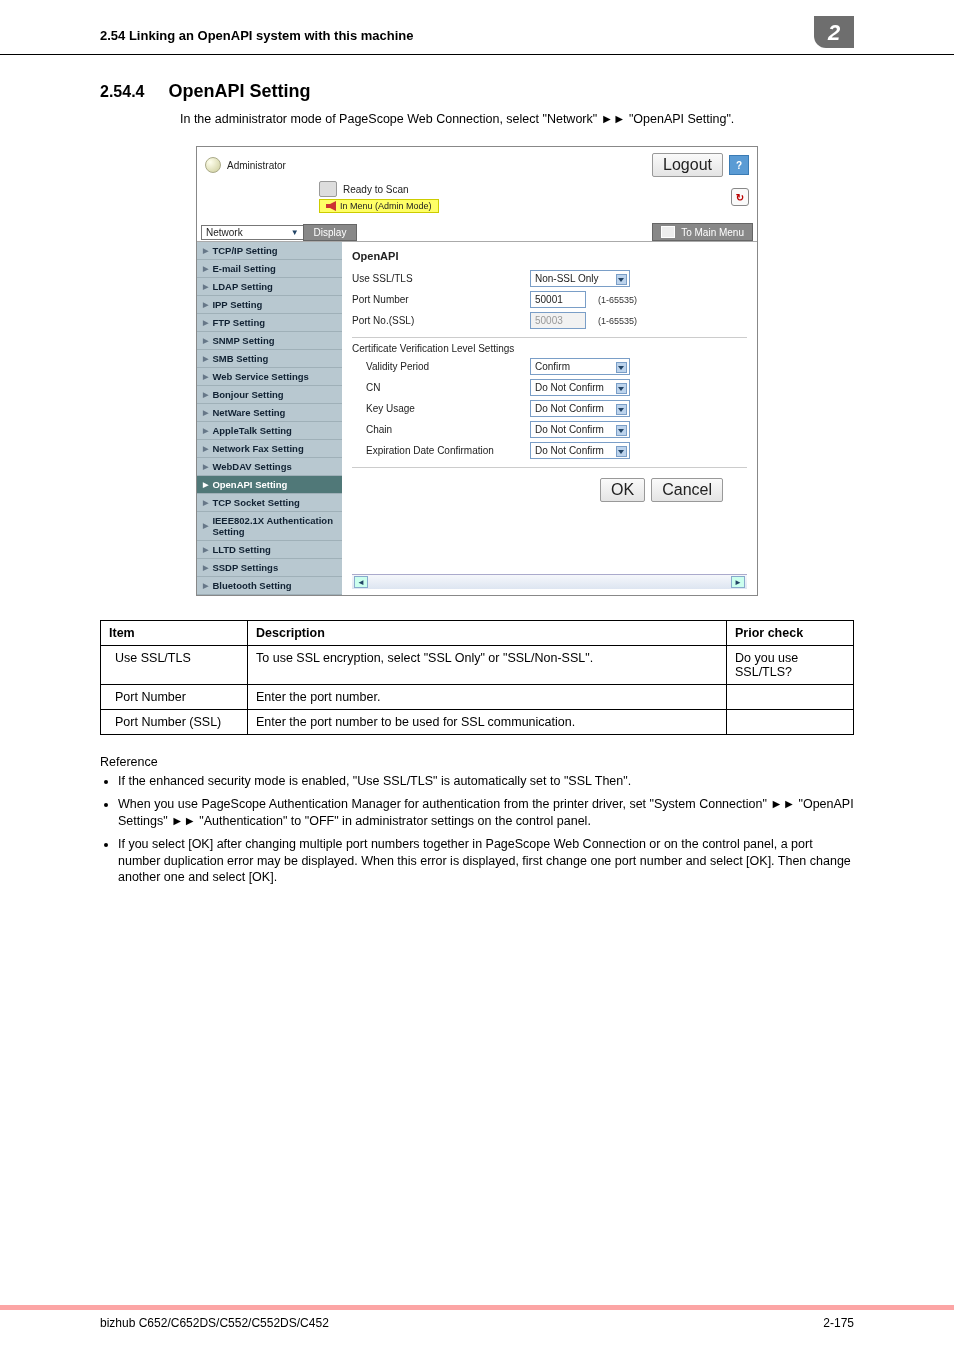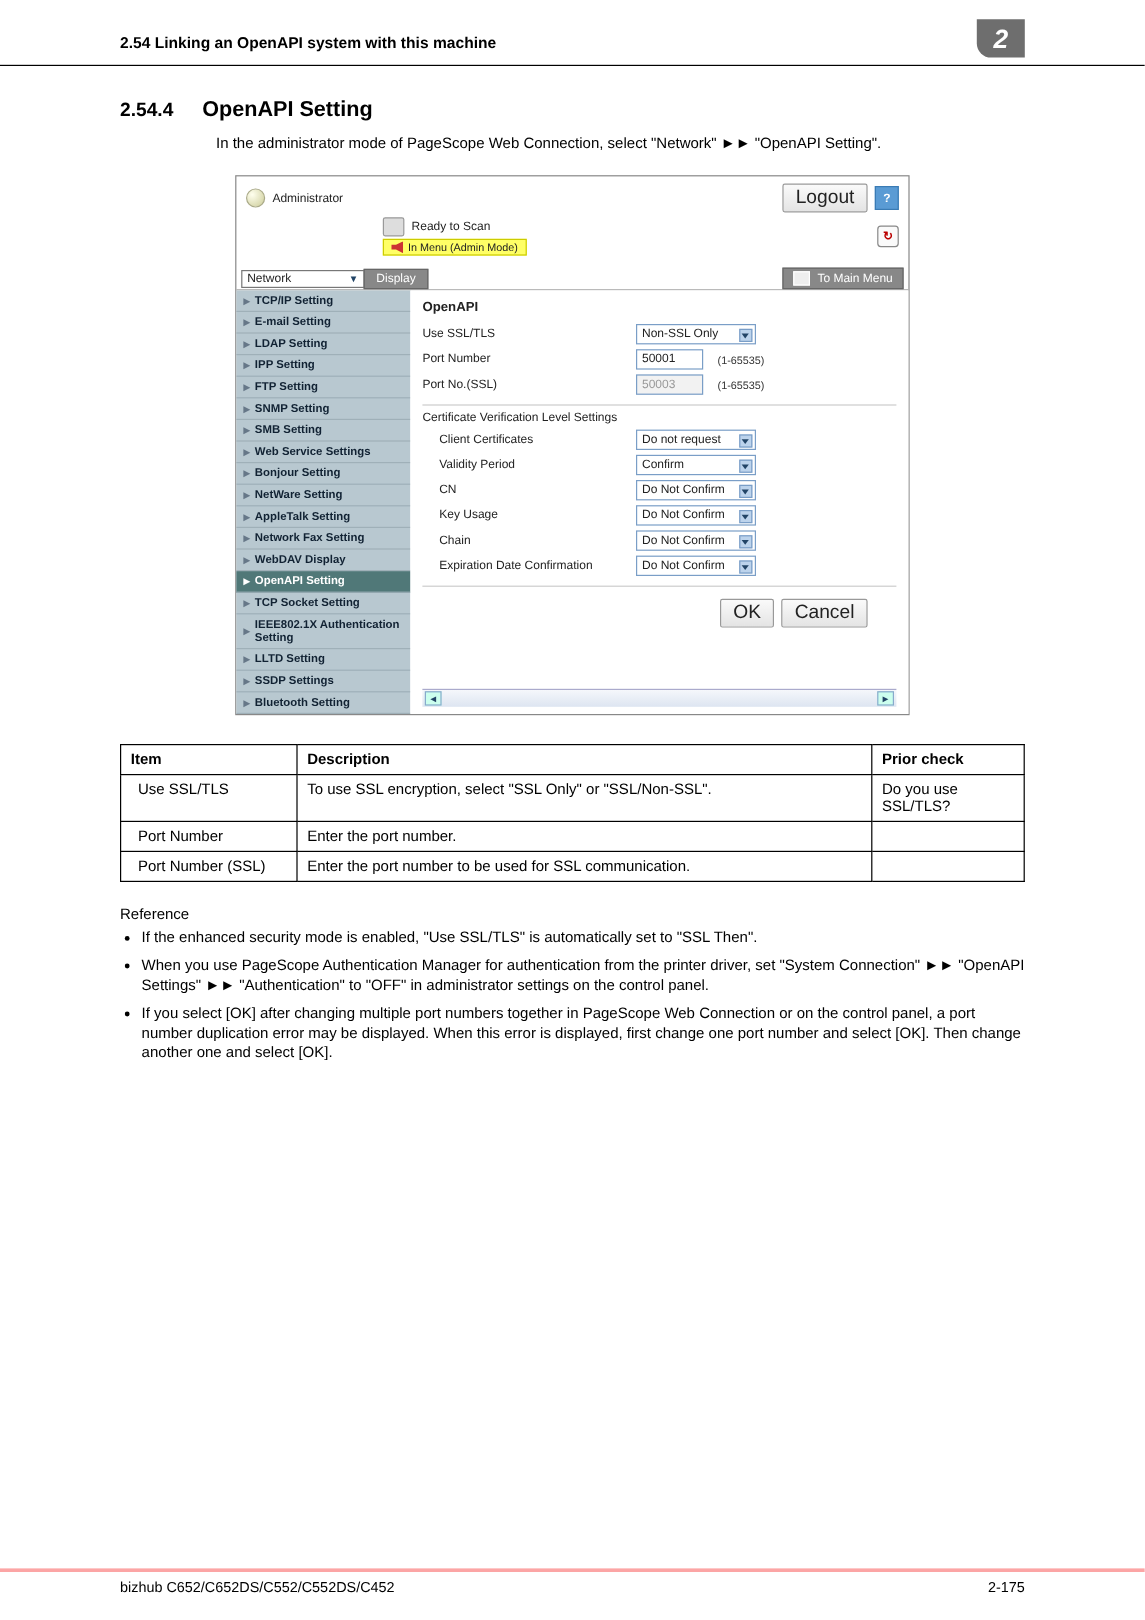--- a/index.html
+++ b/index.html
@@ -161,21 +161,21 @@
   table.spec th, table.spec td { border:1px solid #000; padding:5px 8px; text-align:left; vertical-align:top;}
   table.spec th { font-weight:bold; }
   table.spec td.item-cell{ padding-left:14px;}
 
   .ref { padding: 10px var(--content-right) 0 var(--content-left); font-size:12.5px;}
   .ref ul { margin:4px 0 0 0; padding-left: 18px;}
   .ref li { margin-bottom:6px; line-height:1.35;}
 
   .footer {
     position:absolute; bottom:20px; left:0; right:0;
-    border-top:3px solid #fca5a5; padding:6px var(--content-right) 0 var(--content-left);
+    border-top:5px solid #fca5a5; padding:6px var(--content-right) 0 var(--content-left);
     display:flex; justify-content:space-between; font-size:12px;
   }
 </style>
 </head>
 <body>
 
 <div class="hdr">
   <div class="hdr-left">2.54    Linking an OpenAPI system with this machine</div>
   <div class="chapter-badge">2</div>
 </div>
@@ -270,21 +270,21 @@
           <div class="itm">
             <span class="tri">▶</span>
             <span>AppleTalk Setting</span>
           </div>
           <div class="itm">
             <span class="tri">▶</span>
             <span>Network Fax Setting</span>
           </div>
           <div class="itm">
             <span class="tri">▶</span>
-            <span>WebDAV Display</span>
+            <span>WebDAV Settings</span>
           </div>
           <div class="itm active">
             <span class="tri">▶</span>
             <span>OpenAPI Setting</span>
           </div>
           <div class="itm">
             <span class="tri">▶</span>
             <span>TCP Socket Setting</span>
           </div>
           <div class="itm">
@@ -319,24 +319,20 @@
         </div>
         <div class="form-row">
           <span class="lbl">Port No.(SSL)</span>
           <span class="txt disabled">50003</span>
           <span class="hint">(1-65535)</span>
         </div>
 
         <div class="hr"></div>
         <div class="subhead">Certificate Verification Level Settings</div>
 
-        <div class="form-row">
-            <span class="lbl indent">Client Certificates</span>
-            <span class="sel">Do not request</span>
-          </div>
         <div class="form-row">
             <span class="lbl indent">Validity Period</span>
             <span class="sel">Confirm</span>
           </div>
         <div class="form-row">
             <span class="lbl indent">CN</span>
             <span class="sel">Do Not Confirm</span>
           </div>
         <div class="form-row">
             <span class="lbl indent">Key Usage</span>

